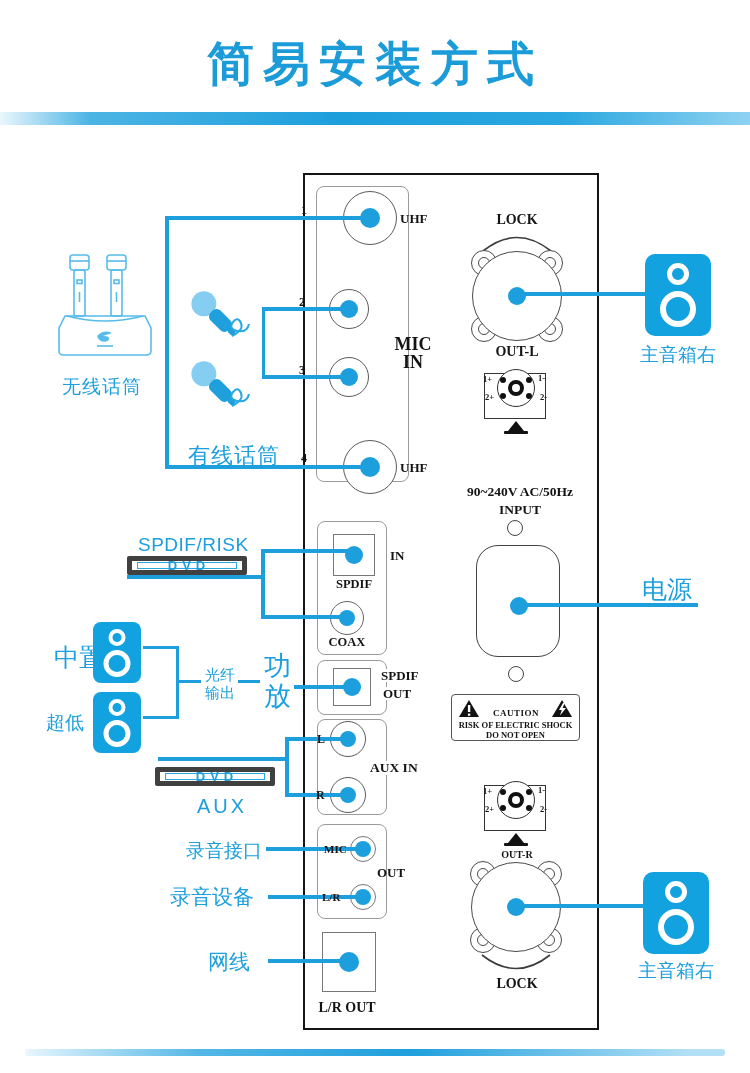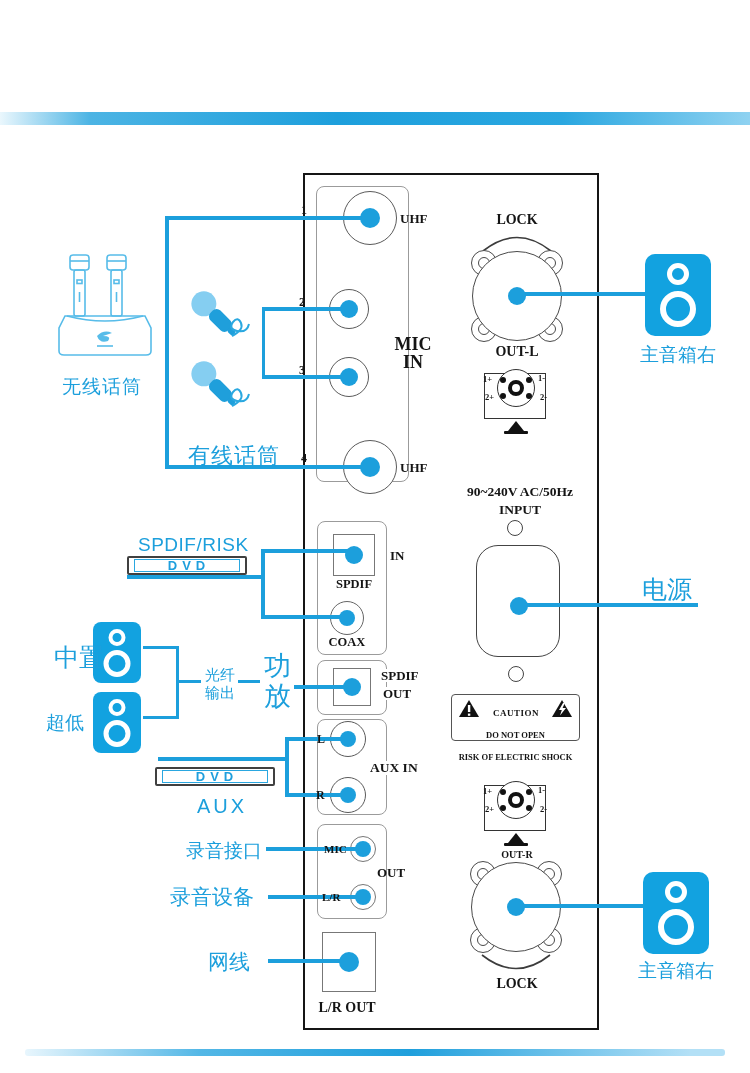--- a/index.html
+++ b/index.html
@@ -21,33 +21,34 @@
   .ctr{text-align:center;}
   
   .ring{position:absolute;width:26px;height:26px;border:1.5px solid #4a4a4a;border-radius:50%;background:#fff;
         z-index:3;box-sizing:border-box;display:flex;align-items:center;justify-content:center;}
   .ring>span{width:12px;height:12px;border:1.5px solid #4a4a4a;border-radius:50%;box-sizing:border-box;}
   .bigc{position:absolute;width:90px;height:90px;border:1.6px solid #4a4a4a;border-radius:50%;background:#fff;z-index:2;box-sizing:border-box;}
   
   .spk{position:absolute;background:#12a2e0;border-radius:10px;z-index:4;}
   .spk .t,.spk .w{position:absolute;left:50%;transform:translateX(-50%);border-radius:50%;box-sizing:border-box;border:solid #fff;}
   
-  .dvd{position:absolute;border:2px solid #404040;border-radius:2px;z-index:4;background:#fff;box-sizing:border-box;}
+  .dvd{position:absolute;border:5px solid #404040;border-radius:2px;z-index:4;background:#fff;box-sizing:border-box;}
   .dvd .inner{position:absolute;left:5px;right:5px;top:1px;bottom:1px;border:1.5px solid #2aa7e0;box-sizing:border-box;
        display:flex;align-items:center;justify-content:center;font-weight:bold;color:#1f9fdd;
        font-family:"Liberation Sans",sans-serif;letter-spacing:5px;font-size:13px;padding-left:4px;}
   .bar{position:absolute;z-index:1;}
   svg{position:absolute;z-index:6;}
   .tri-bar{position:absolute;background:#111;z-index:7;}
 </style>
 </head>
 <body>
 
 <div id="page">
 
+  <div class="abs ctr" style="left:0;top:33px;width:750px;font-size:47px;font-weight:bold;letter-spacing:9px;color:#1b9cd8;">简易安装方式</div>
   <div class="bar" style="left:0;top:112px;width:750px;height:13px;
               background:linear-gradient(90deg,#eaf7fd 0%,#4cb4e4 12%,#1d9fdc 45%,#2aa7e0 75%,#8fd2f1 100%);"></div>
   <div class="bar" style="left:25px;top:1049px;width:700px;height:7px;border-radius:3px;
               background:linear-gradient(90deg,#e8f6fd 0%,#53b7e6 25%,#1f9fdc 55%,#b3e0f6 95%);"></div>
 
   <div class="abs" style="left:303px;top:173px;width:296px;height:857px;border:2.5px solid #151515;box-sizing:border-box;background:#fff;"></div>
 
   <div class="gbox" style="left:316px;top:186px;width:93px;height:296px;"></div>
   <div class="slabel" style="left:301px;top:204px;font-size:12px;z-index:7;">1</div>
   <div class="slabel" style="left:299px;top:296px;font-size:12px;">2</div>
@@ -183,21 +184,21 @@
   <svg style="left:458px;top:699px;" width="22" height="19" viewBox="0 0 22 19">
     <polygon points="11,1 21,18 1,18" fill="#111"></polygon>
     <rect x="9.9" y="6" width="2.4" height="7" fill="#fff"></rect>
     <rect x="9.9" y="14.6" width="2.4" height="2.2" fill="#fff"></rect>
   </svg>
   <svg style="left:551px;top:699px;" width="22" height="19" viewBox="0 0 22 19">
     <polygon points="11,1 21,18 1,18" fill="#111"></polygon>
     <polygon points="12,4 8,11 10.8,11 9,16.5 15,9 11.6,9 13.8,4" fill="#fff"></polygon>
   </svg>
   <div class="slabel ctr" style="left:480px;top:709px;width:72px;font-size:9px;letter-spacing:.5px;">CAUTION</div>
-  <div class="slabel ctr" style="left:453px;top:721px;width:125px;font-size:8.5px;margin-top:32px;">RISK OF ELECTRIC SHOCK</div>
+  <div class="slabel ctr" style="left:453px;top:721px;width:125px;font-size:8.5px;">RISK OF ELECTRIC SHOCK</div>
   <div class="slabel ctr" style="left:453px;top:731px;width:125px;font-size:8.5px;">DO NOT OPEN</div>
 
   <div class="abs" style="left:484px;top:785px;width:62px;height:46px;border:1.3px solid #333;box-sizing:border-box;z-index:2;"></div>
   <div class="abs" style="left:497px;top:781px;width:38px;height:38px;border:1.3px solid #333;border-radius:50%;background:#fff;box-sizing:border-box;z-index:3;"></div>
   <div class="abs" style="left:508px;top:792px;width:16px;height:16px;border:4.5px solid #111;border-radius:50%;box-sizing:border-box;z-index:4;"></div>
   <div class="abs" style="left:500px;top:789px;width:6px;height:6px;background:#111;border-radius:50%;z-index:4;"></div>
   <div class="abs" style="left:500px;top:805px;width:6px;height:6px;background:#111;border-radius:50%;z-index:4;"></div>
   <div class="abs" style="left:526px;top:789px;width:6px;height:6px;background:#111;border-radius:50%;z-index:4;"></div>
   <div class="abs" style="left:526px;top:805px;width:6px;height:6px;background:#111;border-radius:50%;z-index:4;"></div>
   <div class="slabel" style="left:483px;top:787px;font-size:8.5px;z-index:5;">1+</div>

